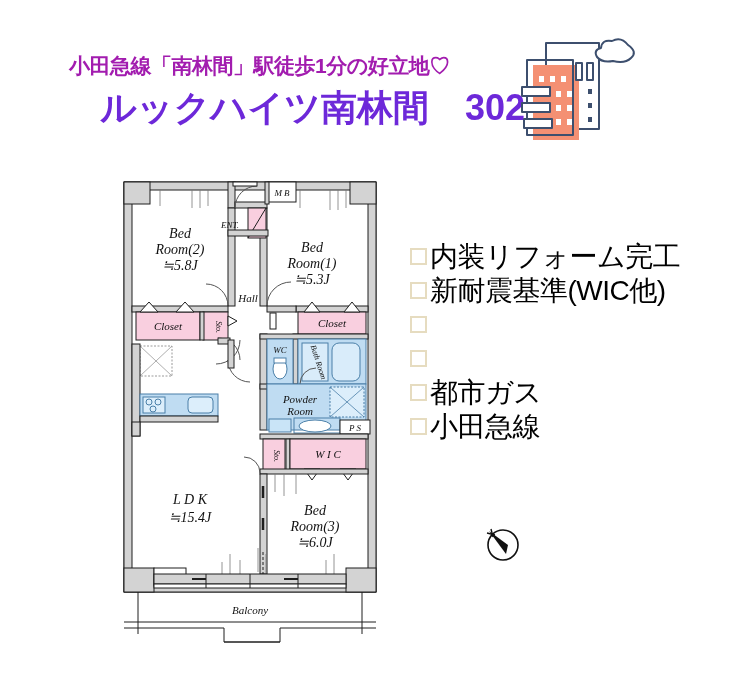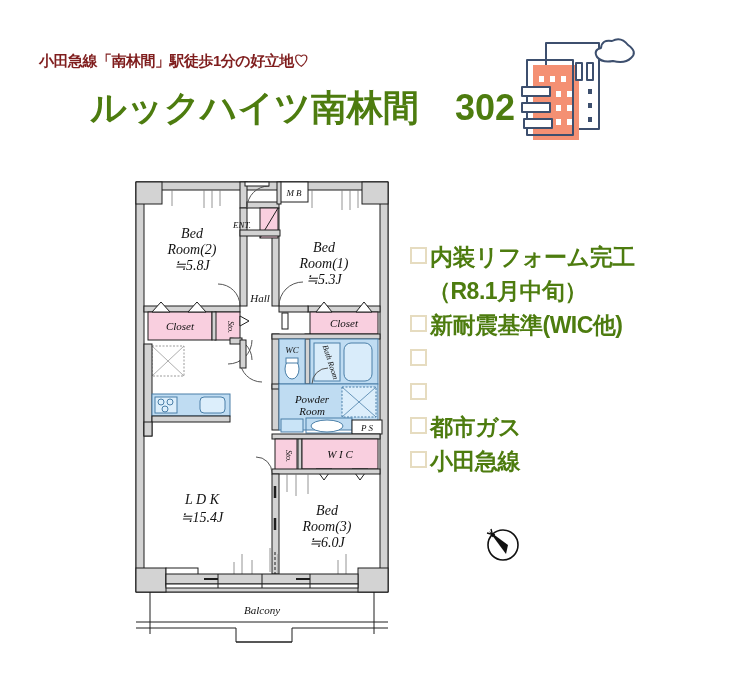--- a/index.html
+++ b/index.html
@@ -3,46 +3,46 @@
 <meta charset="utf-8">
 <style>
   html,body{margin:0;padding:0;}
   body{
     width:745px;height:696px;background:#ffffff;position:relative;
     font-family:"Liberation Sans", sans-serif;overflow:hidden;
   }
   
   #header{position:absolute;left:0;top:0;width:745px;height:170px;}
   #subtitle{
-    position:absolute;left:39px;top:52px;width:430px;
-    font-size:15px;font-weight:bold;color:#7f1d1d;letter-spacing:-0.5px;
+    position:absolute;left:69px;top:52px;width:430px;
+    font-size:21px;font-weight:bold;color:#a21caf;letter-spacing:-0.5px;
     white-space:nowrap;
   }
   #main-title{
-    position:absolute;left:90px;top:84px;width:420px;
-    font-size:36px;font-weight:bold;color:#4d7c0f;letter-spacing:0px;
+    position:absolute;left:100px;top:84px;width:420px;
+    font-size:36px;font-weight:bold;color:#6d28d9;letter-spacing:0px;
     white-space:nowrap;
   }
   
   #bldg{position:absolute;left:500px;top:25px;width:180px;height:140px;}
   
   #features{position:absolute;left:410px;top:240px;width:290px;}
   .feat{
-    display:block;font-size:23px;line-height:34px;color:#4d7c0f;
-    font-weight:bold;white-space:nowrap;letter-spacing:-0.5px;
+    display:block;font-size:28px;line-height:34px;color:#000000;
+    font-weight:normal;white-space:nowrap;letter-spacing:-0.5px;
   }
   .feat .cb{
     display:inline-block;width:17px;height:17px;border:2.5px solid #e6dcc0;
     margin-right:3px;vertical-align:1px;box-sizing:border-box;
   }
   .feat.cont{padding-left:18px;}
   
   #compass{position:absolute;left:478px;top:520px;width:46px;height:46px;}
   
-  #plan{position:absolute;left:112px;top:170px;width:300px;height:480px;}
+  #plan{position:absolute;left:100px;top:170px;width:300px;height:480px;}
   #plan svg{display:block;}
 </style>
 </head>
 <body>
 
 <div id="header">
 
   <div id="subtitle">小田急線「南林間」駅徒歩1分の好立地♡</div>
 
   <div id="main-title">ルックハイツ南林間　302</div>
@@ -81,23 +81,20 @@
         <rect x="88" y="78" width="4" height="5"></rect>
         <rect x="88" y="92" width="4" height="5"></rect>
       </g>
     </svg>
   </div>
 </div>
 
 <div id="features">
   <span class="feat">
     <span class="cb"></span><span>内装リフォーム完工</span>
-  </span>
-  <span class="feat cont">
-    <span>（R8.1月中旬）</span>
   </span>
   <span class="feat">
     <span class="cb"></span><span>新耐震基準(WIC他)</span>
   </span>
   <span class="feat">
     <span class="cb"></span>
   </span>
   <span class="feat">
     <span class="cb"></span>
   </span>

